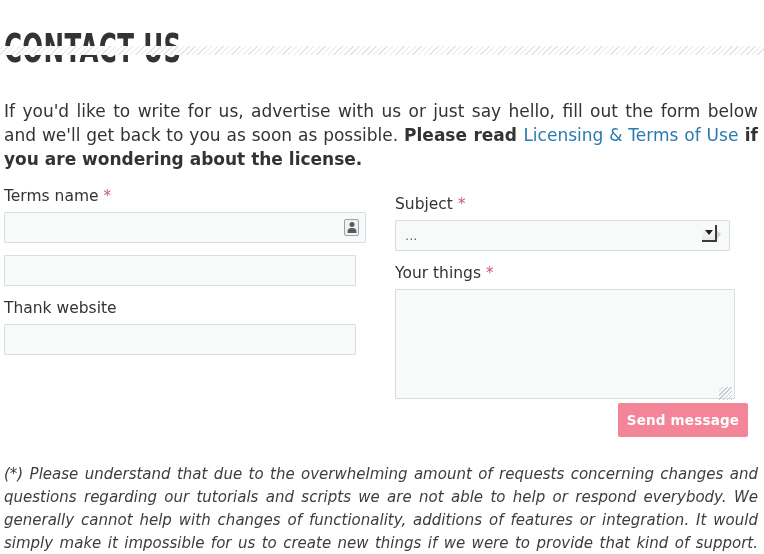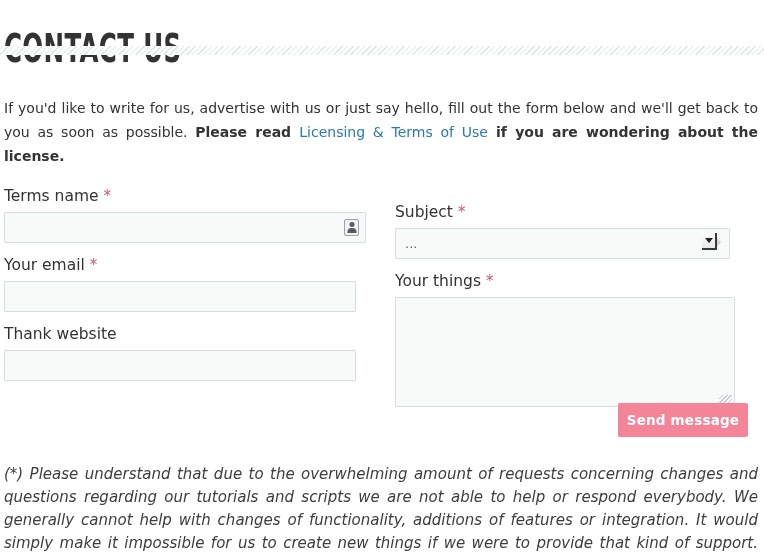--- a/index.html
+++ b/index.html
@@ -55,21 +55,21 @@
       #ffffff 4px
     );
   }
 
   
   .intro {
     position: absolute;
     left: 4px;
     top: 82px;
     width: 754px;
-    font-size: 14px;
+    font-size: 17px;
     line-height: 24px;
     color: #333333;
     text-align: justify;
   }
   .intro .strong { font-weight: bold; }
   .intro .link {
     color: #2a7ab0;
     text-decoration: none;
     font-weight: normal;
   }
@@ -77,21 +77,21 @@
   
   .form-area {
     position: absolute;
     left: 0;
     top: 186px;
     width: 764px;
     height: 250px;
   }
 
   .col-left  { position: absolute; left: 4px;   top: 0; width: 362px; }
-  .col-right { position: absolute; left: 395px; top: 16px; width: 350px; }
+  .col-right { position: absolute; left: 395px; top: 8px; width: 350px; }
 
   .field-label {
     font-size: 15.5px;
     line-height: 20px;
     color: #333333;
     margin: 0 0 6px 0;
     white-space: nowrap;
   }
   .req {
     color: #d2566b;
@@ -283,21 +283,20 @@
     <div class="col-left">
 
       <div class="field-label"><span>Terms name</span> <span class="req">*</span></div>
       <div class="input-wrap">
         <input class="txt-input w-name" type="text" placeholder="" style="">
         <span class="autofill-icon"></span>
       </div>
 
       <div class="row-gap"></div>
 
-      <div class="field-label"><span>Your email</span> <span class="req">*</span></div>
       <input class="txt-input w-narrow" type="text" placeholder="" style="">
 
       <div class="row-gap"></div>
 
       <div class="field-label"><span>Thank website</span></div>
       <input class="txt-input w-narrow" type="text" placeholder="" style="">
 
     </div>
 
     <div class="col-right">

